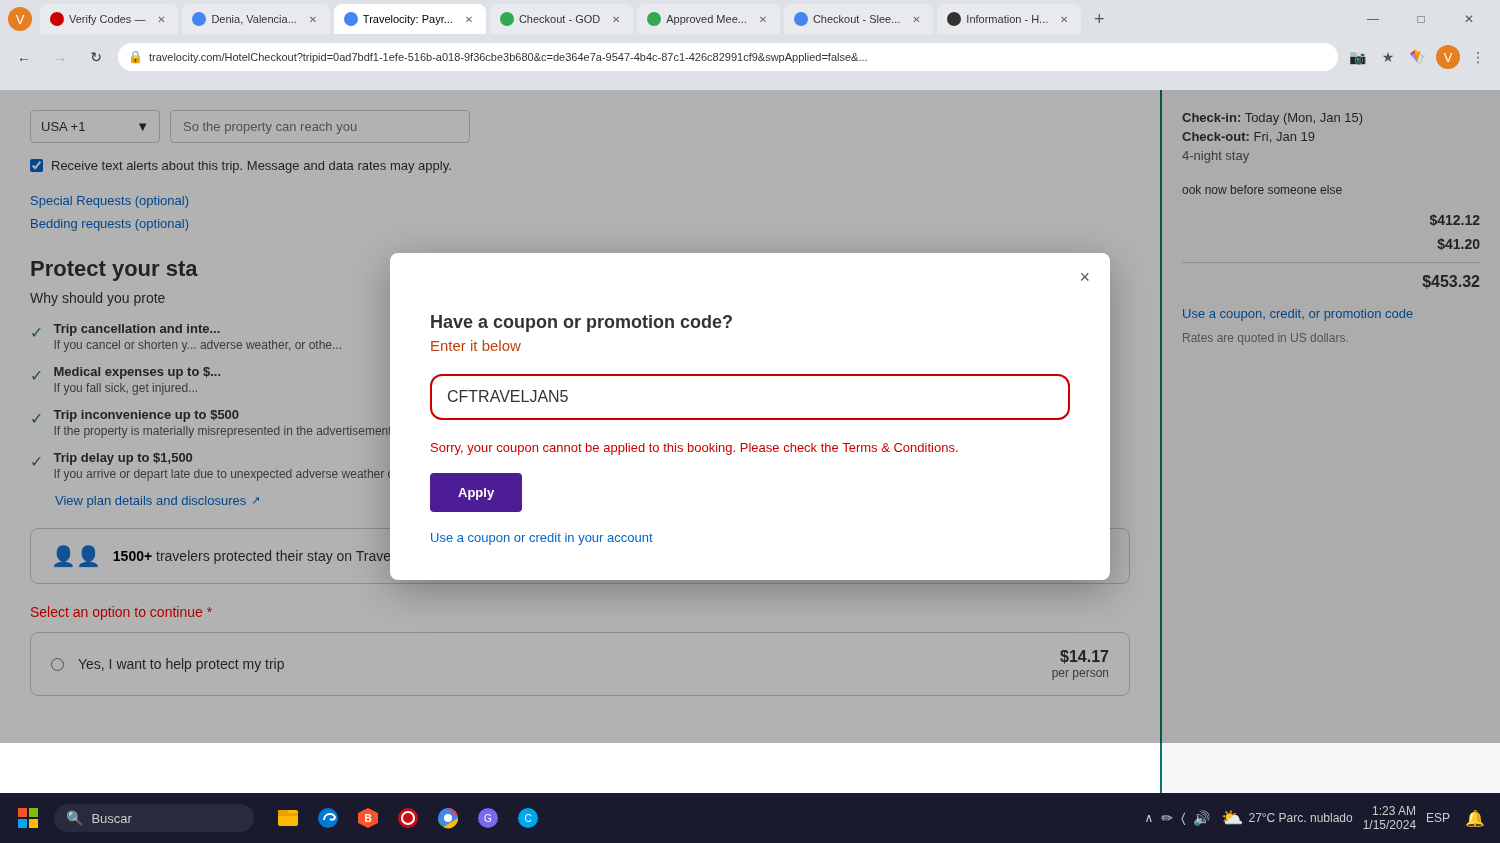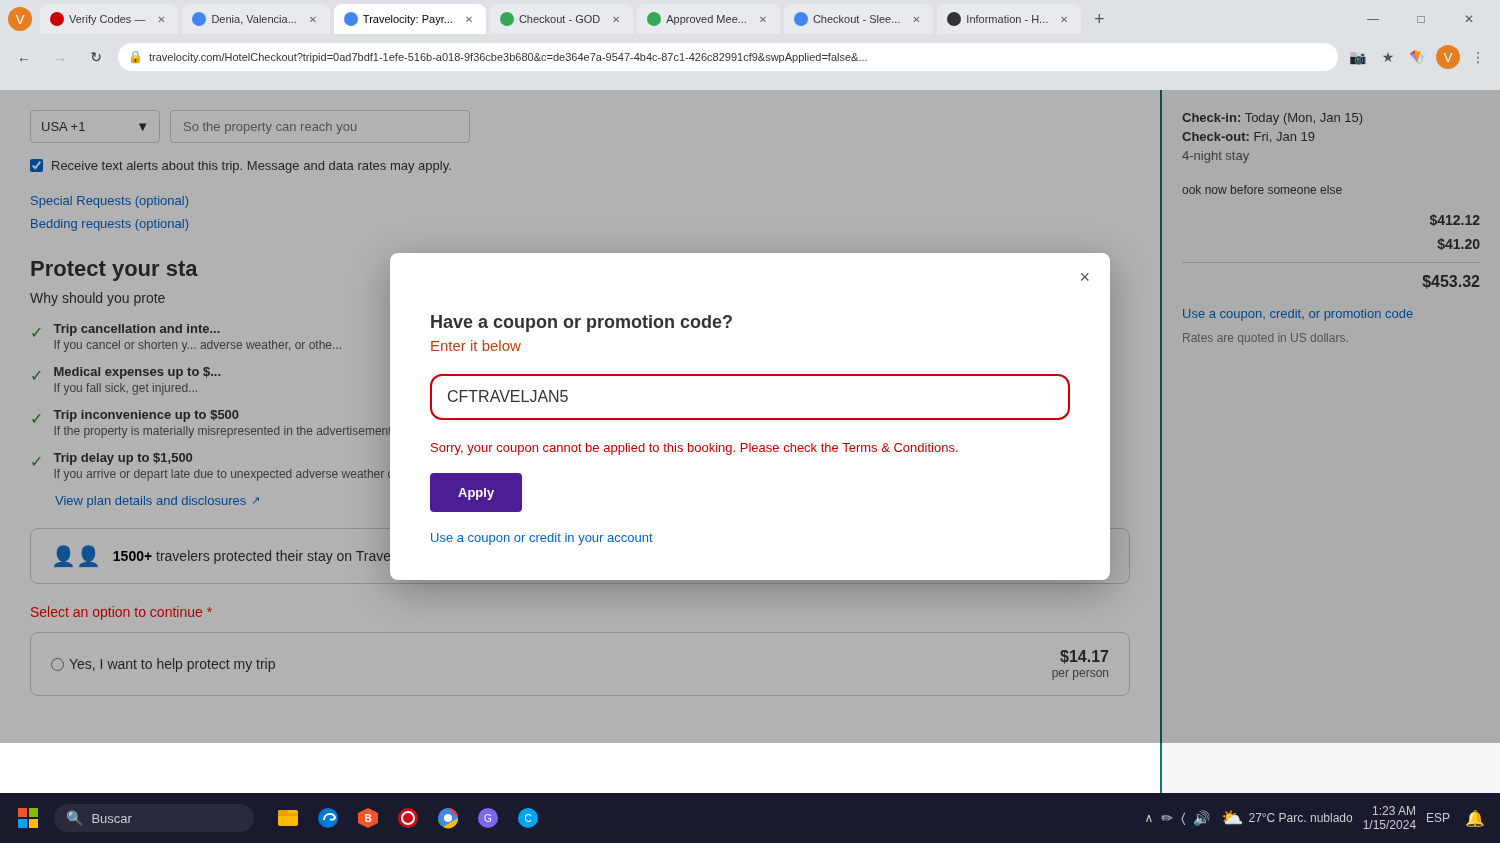--- a/index.html
+++ b/index.html
@@ -309,21 +309,21 @@
       align-items: center;
       justify-content: space-between;
       border: 1px solid #ccc;
       border-radius: 8px;
       padding: 15px 20px;
     }
 
     .yes-option-left {
       display: flex;
       align-items: center;
-      gap: 5px;
+      gap: 14px;
       font-size: 14px;
       color: #333;
     }
 
     .yes-price {
       text-align: right;
     }
 
     .yes-price .price-big {
       font-size: 16px;

